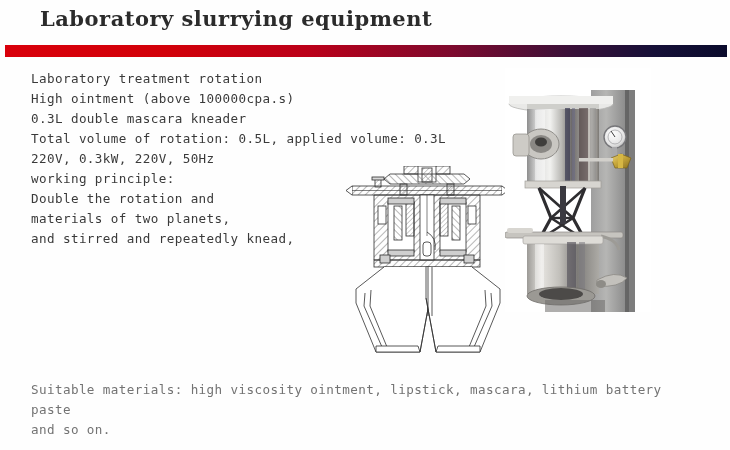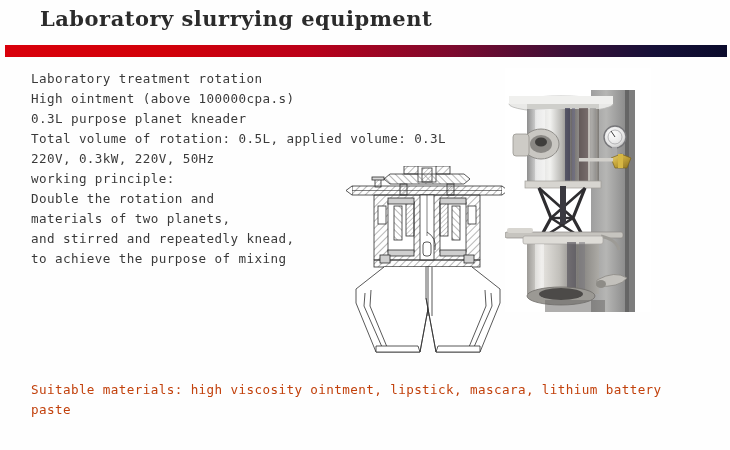--- a/index.html
+++ b/index.html
@@ -61,21 +61,21 @@
   #description-block .desc-line { display: block; }
 
   
   #materials-note {
     position: absolute;
     left: 31px;
     top: 380px;
     width: 660px;
     font-size: 12.6px;
     line-height: 20px;
-    color: #c2410c;
+    color: #737373;
     letter-spacing: 0.4px;
   }
   #materials-note .note-line { display: block; }
 
   
   #technical-drawing {
     position: absolute;
     left: 344px;
     top: 166px;
     width: 166px;
@@ -97,28 +97,27 @@
 </head>
 <body>
 
 <div id="product-title">Laboratory slurrying equipment</div>
 
 <div id="divider-bar"></div>
 
 <div id="description-block">
   <span class="desc-line">Laboratory treatment rotation</span>
   <span class="desc-line">High ointment (above 100000cpa.s)</span>
-  <span class="desc-line">0.3L purpose planet kneader</span>
+  <span class="desc-line">0.3L double mascara kneader</span>
   <span class="desc-line">Total volume of rotation: 0.5L, applied volume: 0.3L</span>
   <span class="desc-line">220V, 0.3kW, 220V, 50Hz</span>
   <span class="desc-line">working principle:</span>
   <span class="desc-line">Double the rotation and</span>
   <span class="desc-line">materials of two planets,</span>
   <span class="desc-line">and stirred and repeatedly knead,</span>
-  <span class="desc-line">to achieve the purpose of mixing</span>
 </div>
 
 <div id="technical-drawing">
   <svg width="166" height="198" viewBox="0 0 166 198">
     <defs>
       <pattern id="hatchR" width="5" height="5" patternTransform="rotate(45)" patternUnits="userSpaceOnUse">
         <line x1="0" y1="0" x2="0" y2="5" stroke="#7a7a7a" stroke-width="1.1"></line>
       </pattern>
       <pattern id="hatchL" width="5" height="5" patternTransform="rotate(-45)" patternUnits="userSpaceOnUse">
         <line x1="0" y1="0" x2="0" y2="5" stroke="#7a7a7a" stroke-width="1.1"></line>
@@ -337,13 +336,14 @@
       <path d="M92 212 q18 -10 30 -2 q-8 10 -30 8 Z" fill="#c3c1bc" stroke="#8b8984" stroke-width="0.8"></path>
       <ellipse cx="96" cy="216" rx="5" ry="4" fill="#8e8c87"></ellipse>
     </g>
 
     <rect x="40" y="232" width="60" height="12" fill="#6e6c6a" opacity="0.55"></rect>
   </svg>
 </div>
 
 <div id="materials-note">
   <span class="note-line">Suitable materials: high viscosity ointment, lipstick, mascara, lithium battery paste</span>
+  <span class="note-line">and so on.</span>
 </div>
 
 </body></html>

